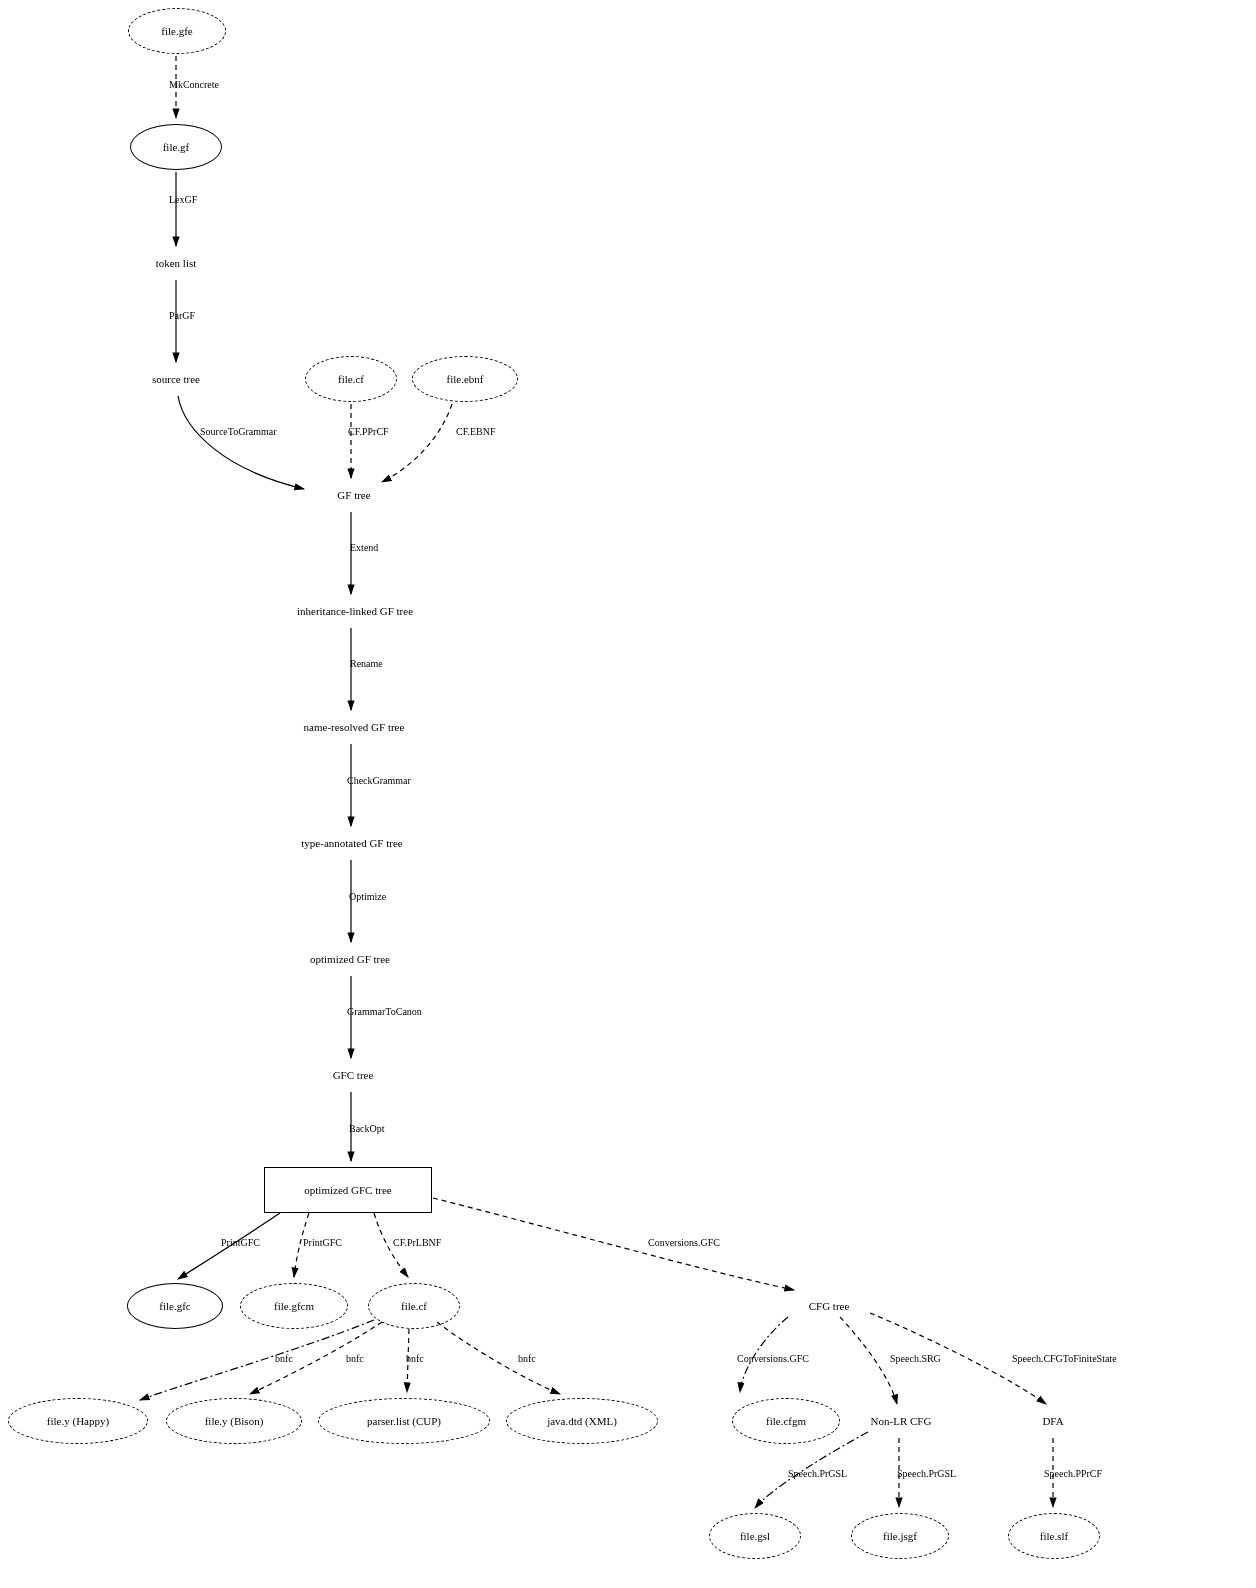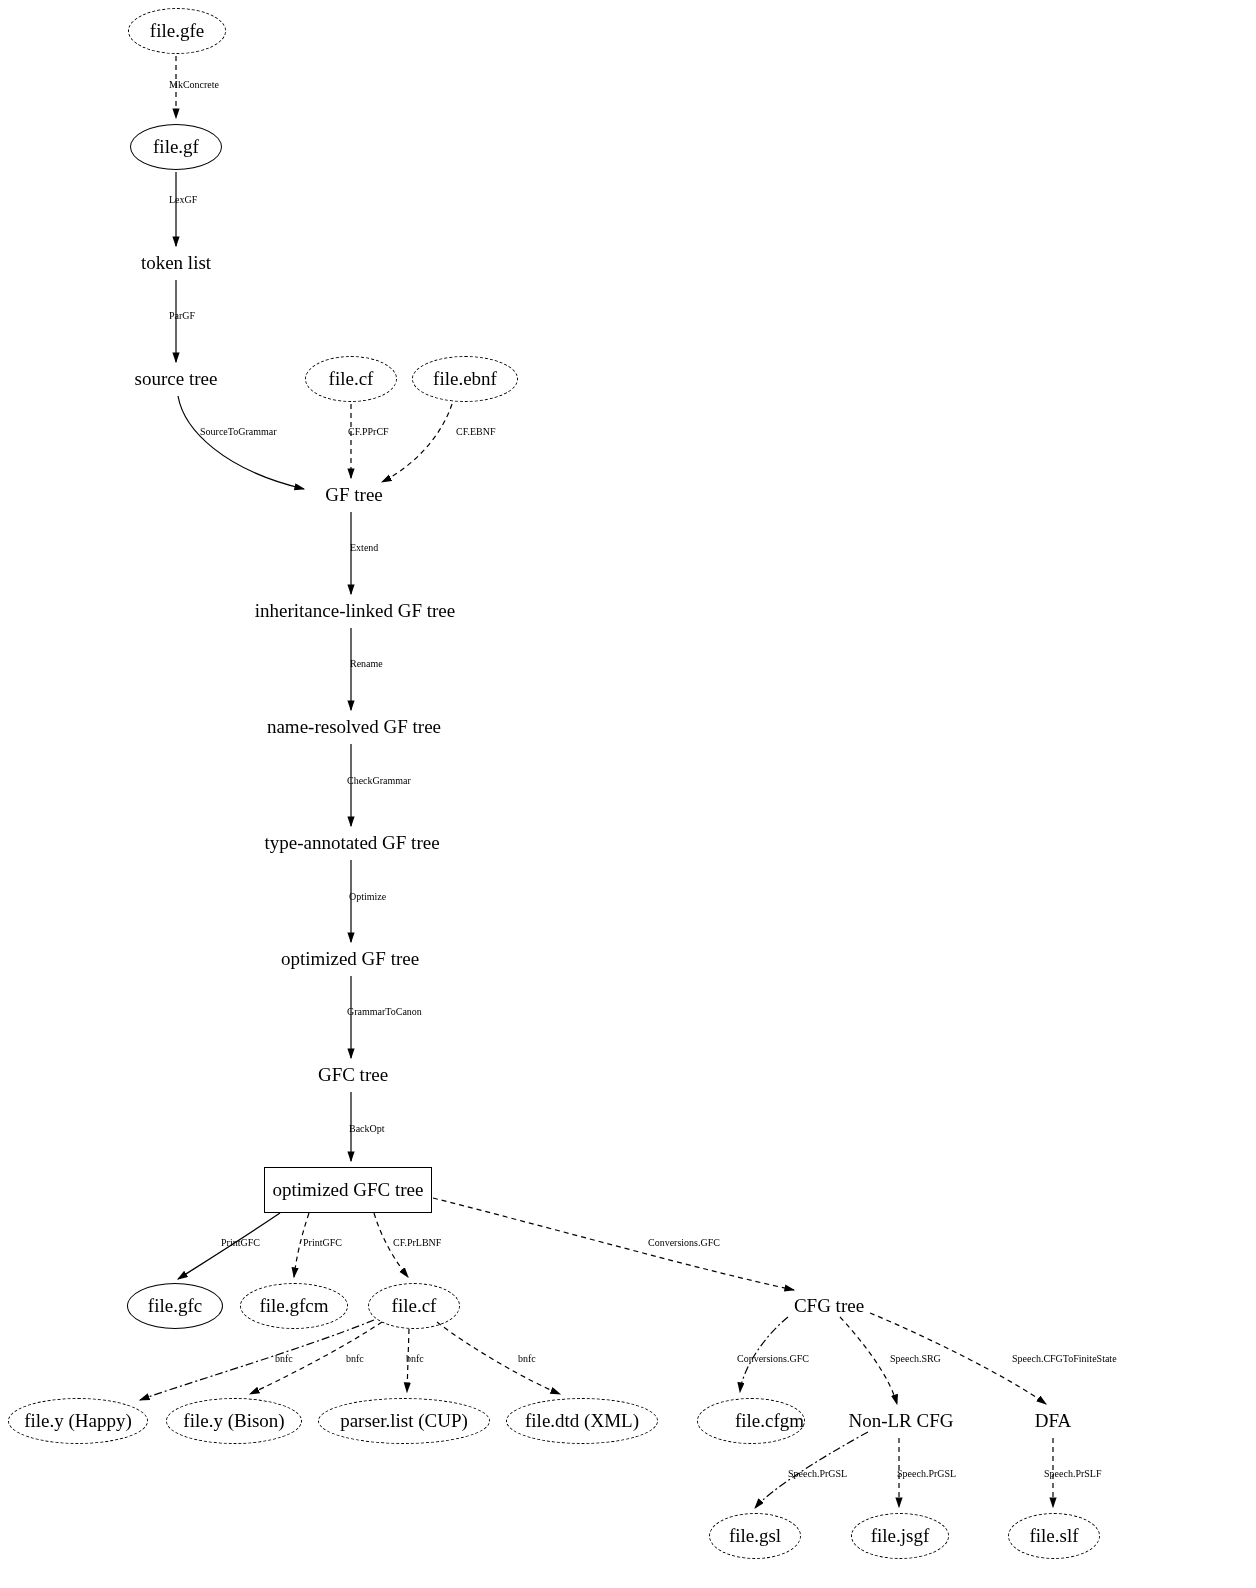--- a/index.html
+++ b/index.html
@@ -22,21 +22,21 @@
     width: 1256px;
     height: 1588px;
     pointer-events: none;
   }
   .node {
     position: absolute;
     display: flex;
     align-items: center;
     justify-content: center;
     text-align: center;
-    font-size: 19px;
+    font-size: 11px;
     line-height: 1.1;
     white-space: nowrap;
     box-sizing: border-box;
   }
   .node.plain {
     background: transparent;
   }
   .node.ellipse-dashed {
     border: 1.2px dashed #000;
     border-radius: 50%;
@@ -176,23 +176,23 @@
   <div class="node ellipse-dashed" style="left:8px;top:1398px;width:140px;height:46px;">
       <span>file.y (Happy)</span>
     </div>
   <div class="node ellipse-dashed" style="left:166px;top:1398px;width:136px;height:46px;">
       <span>file.y (Bison)</span>
     </div>
   <div class="node ellipse-dashed" style="left:318px;top:1398px;width:172px;height:46px;">
       <span>parser.list (CUP)</span>
     </div>
   <div class="node ellipse-dashed" style="left:506px;top:1398px;width:152px;height:46px;">
-      <span>file.dtd (XML)</span>
-    </div>
-  <div class="node ellipse-dashed" style="left:697px;top:1398px;width:108px;height:46px;justify-content:flex-end;">
+      <span>java.dtd (XML)</span>
+    </div>
+  <div class="node ellipse-dashed" style="left:732px;top:1398px;width:108px;height:46px;">
       <span>file.cfgm</span>
     </div>
   <div class="node plain" style="left:841px;top:1410px;width:120px;height:22px;">
       <span>Non-LR CFG</span>
     </div>
   <div class="node plain" style="left:1029px;top:1410px;width:48px;height:22px;align-items:center;">
       <span>DFA</span>
     </div>
   <div class="node ellipse-dashed" style="left:709px;top:1513px;width:92px;height:46px;">
       <span>file.gsl</span>
@@ -222,15 +222,15 @@
   <div class="edge-label" style="left:648px;top:1238px;">Conversions.GFC</div>
   <div class="edge-label" style="left:275px;top:1354px;">bnfc</div>
   <div class="edge-label" style="left:346px;top:1354px;">bnfc</div>
   <div class="edge-label" style="left:406px;top:1354px;">bnfc</div>
   <div class="edge-label" style="left:518px;top:1354px;">bnfc</div>
   <div class="edge-label" style="left:737px;top:1354px;">Conversions.GFC</div>
   <div class="edge-label" style="left:890px;top:1354px;">Speech.SRG</div>
   <div class="edge-label" style="left:1012px;top:1354px;">Speech.CFGToFiniteState</div>
   <div class="edge-label" style="left:788px;top:1469px;">Speech.PrGSL</div>
   <div class="edge-label" style="left:897px;top:1469px;">Speech.PrGSL</div>
-  <div class="edge-label" style="left:1044px;top:1469px;">Speech.PrSLF</div>
+  <div class="edge-label" style="left:1044px;top:1469px;">Speech.PPrCF</div>
 
 </div>
 
 </body></html>

